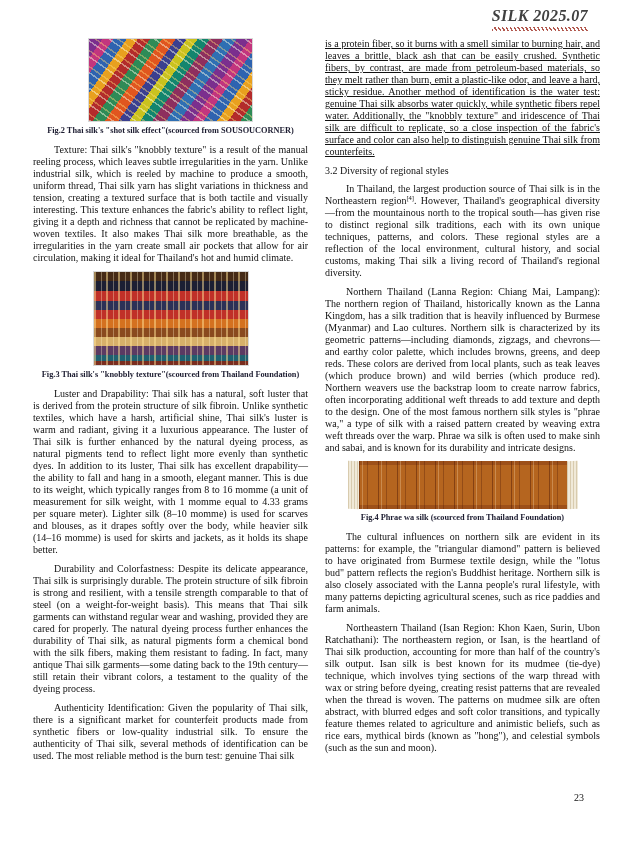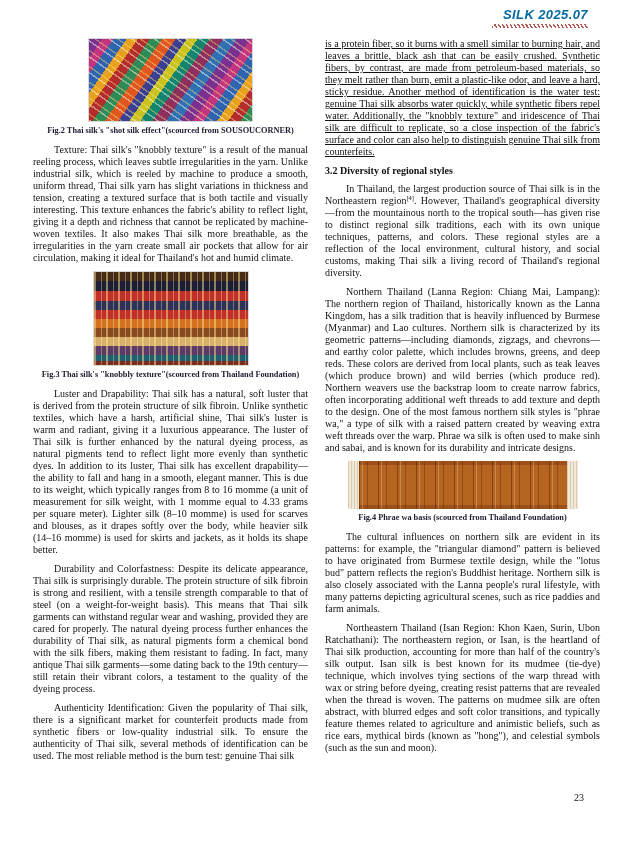--- a/index.html
+++ b/index.html
@@ -7,41 +7,41 @@
   .page {
     position:relative; width:630px; height:850px; margin:0 auto;
     background:#ffffff; overflow:hidden;
     font-family:"Liberation Serif", serif; color:#111;
   }
   
   .journal-header {
     position:absolute; top:7px; right:42px; text-align:right;
   }
   .journal-title {
-    font-family:Liberation Sans, sans-serif;
+    font-family:Liberation Serif, serif;
     font-style:italic; font-weight:bold;
-    font-size:13px; color:#0369a1; letter-spacing:.4px;
+    font-size:16px; color:#404040; letter-spacing:.4px;
   }
   .hatch-rule {
     margin-top:2px; margin-left:auto; width:96px; height:4px;
     background:repeating-linear-gradient(60deg, #b2594f 0 1.4px, rgba(0,0,0,0) 1.4px 3.4px);
   }
   
   .columns {
     position:absolute; top:38px; left:33px; width:567px;
     display:flex; gap:17px;
   }
   .col { width:275px; }
   p.body-par {
     font-size:10px; line-height:12px; text-align:justify;
     text-indent:21px; margin-bottom:7px;
   }
   p.no-indent { text-indent:0;text-decoration:underline; }
   .section-heading {
-    font-size:10px; font-weight:bold; margin:2px 0 7px 0; text-indent:0;
+    font-size:10px; font-weight:normal; margin:2px 0 7px 0; text-indent:0;
   }
   sup.ref { font-size:6.5px; vertical-align:super; line-height:0; }
   
   figure { text-align:center; margin:0 0 8px 0; }
   figcaption {
     font-size:8.3px; font-weight:bold; color:#1c1c30;
     line-height:10px; margin-top:4px; white-space:nowrap;
   }
   .fig2-img {
     width:165px; height:84px; margin:0 auto; border:1px solid #d8d8d8;
@@ -125,21 +125,21 @@
       <p class="body-par"><span>In Thailand, the largest production source of Thai silk is in the Northeastern region</span><sup class="ref">[4]</sup><span>. However, Thailand's geographical diversity—from the mountainous north to the tropical south—has given rise to distinct regional silk traditions, each with its own unique techniques, patterns, and colors. These regional styles are a reflection of the local environment, cultural history, and social customs, making Thai silk a living record of Thailand's regional diversity.</span></p>
 
       <p class="body-par">Northern Thailand (Lanna Region: Chiang Mai, Lampang): The northern region of Thailand, historically known as the Lanna Kingdom, has a silk tradition that is heavily influenced by Burmese (Myanmar) and Lao cultures. Northern silk is characterized by its geometric patterns—including diamonds, zigzags, and chevrons—and earthy color palette, which includes browns, greens, and deep reds. These colors are derived from local plants, such as teak leaves (which produce brown) and wild berries (which produce red). Northern weavers use the backstrap loom to create narrow fabrics, often incorporating additional weft threads to add texture and depth to the design. One of the most famous northern silk styles is "phrae wa," a type of silk with a raised pattern created by weaving extra weft threads over the warp. Phrae wa silk is often used to make sinh and sabai, and is known for its durability and intricate designs.</p>
 
       <figure>
         <div class="fig4-wrap">
           <div class="fig4-fringe left"></div>
           <div class="fig4-body"></div>
           <div class="fig4-fringe right"></div>
         </div>
-        <figcaption>Fig.4 Phrae wa basis (scourced from Thailand Foundation)</figcaption>
+        <figcaption>Fig.4 Phrae wa silk (scourced from Thailand Foundation)</figcaption>
       </figure>
 
       <p class="body-par">The cultural influences on northern silk are evident in its patterns: for example, the "triangular diamond" pattern is believed to have originated from Burmese textile design, while the "lotus bud" pattern reflects the region's Buddhist heritage. Northern silk is also closely associated with the Lanna people's rural lifestyle, with many patterns depicting agricultural scenes, such as rice paddies and farm animals.</p>
 
       <p class="body-par">Northeastern Thailand (Isan Region: Khon Kaen, Surin, Ubon Ratchathani): The northeastern region, or Isan, is the heartland of Thai silk production, accounting for more than half of the country's silk output. Isan silk is best known for its mudmee (tie-dye) technique, which involves tying sections of the warp thread with wax or string before dyeing, creating resist patterns that are revealed when the thread is woven. The patterns on mudmee silk are often abstract, with blurred edges and soft color transitions, and typically feature themes related to agriculture and animistic beliefs, such as rice ears, mythical birds (known as "hong"), and celestial symbols (such as the sun and moon).</p>
 
     </div>
   </div>
 
   <div class="page-number">23</div>

